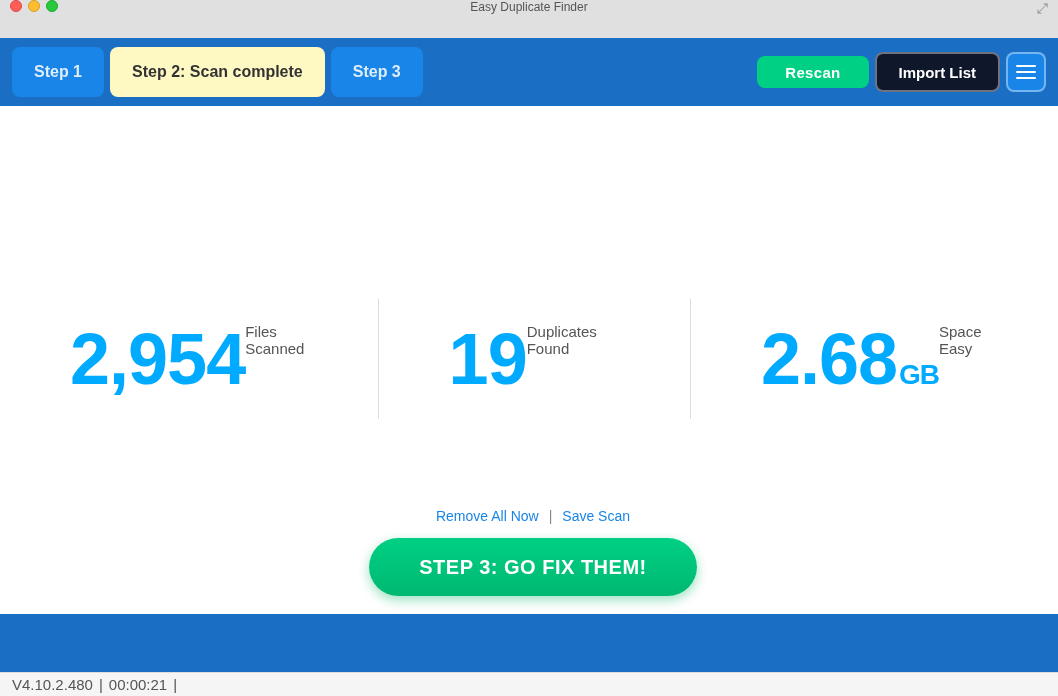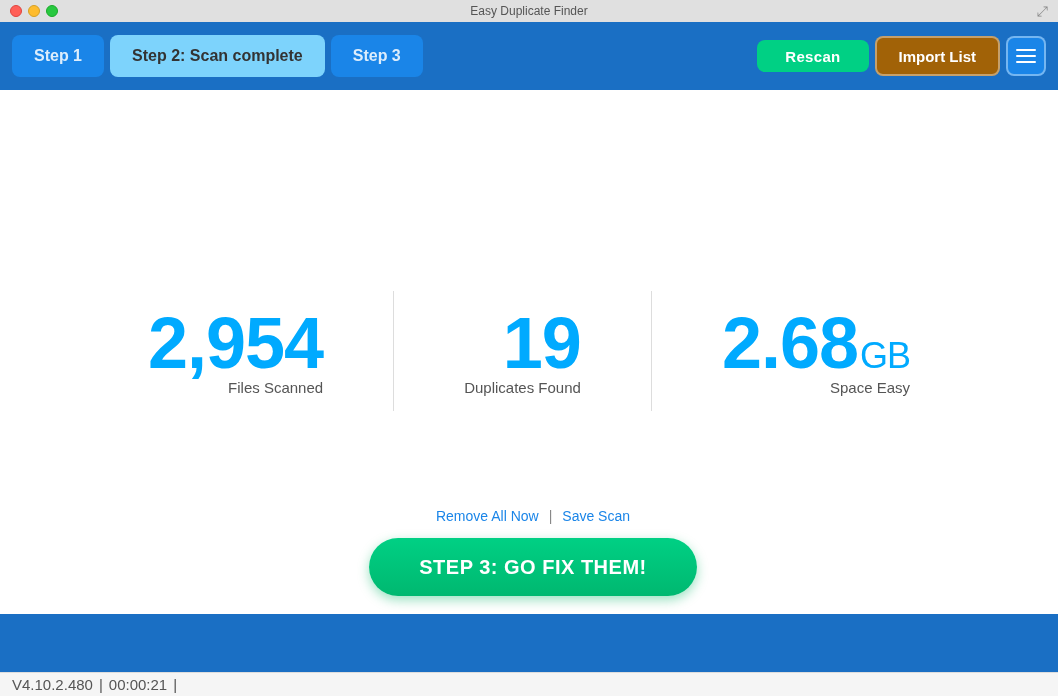--- a/index.html
+++ b/index.html
@@ -9,24 +9,23 @@
       height: 696px;
       font-family: -apple-system, BlinkMacSystemFont, 'Helvetica Neue', Arial, sans-serif;
       background: #f0f0f0;
       overflow: hidden;
       display: flex;
       flex-direction: column;
     }
 
     
     .title-bar {
-      height: 22px;
+      height: 38px;
       background: #e0e0e0;
       display: flex;
-      align-items: center;
       justify-content: center;
       position: relative;
       flex-shrink: 0;
     }
 
     .window-controls {
       position: absolute;
       left: 10px;
       display: flex;
       gap: 6px;
@@ -61,39 +60,39 @@
       height: 68px;
       background: #1a6fc4;
       display: flex;
       align-items: center;
       padding: 0 12px;
       gap: 6px;
       flex-shrink: 0;
     }
 
     .step-tab {
-      height: 42px;
+      height: 50px;
       padding: 0 22px;
       border-radius: 8px;
       display: flex;
       align-items: center;
       justify-content: center;
       font-size: 16px;
       font-weight: 600;
       cursor: pointer;
       color: #fff;
     }
 
     .step-tab.inactive {
       background: #1a85e8;
       color: rgba(255,255,255,0.85);
     }
 
     .step-tab.active {
-      background: #7dd3fc;
+      background: #fef9c3;
       color: #333;
       justify-content: center;
     }
 
     .nav-spacer { flex: 1; }
 
     .rescan-btn {
       height: 32px;
       padding: 0 28px;
       background: #00d084;
@@ -102,21 +101,21 @@
       color: #fff;
       font-size: 15px;
       font-weight: 700;
       cursor: pointer;
       letter-spacing: 0.3px;
     }
 
     .import-btn {
       height: 40px;
       padding: 0 22px;
-      background: #a16207;
+      background: #0f172a;
       border: 2px solid rgba(255,255,255,0.4);
       border-radius: 8px;
       color: #fff;
       font-size: 15px;
       font-weight: 600;
       cursor: pointer;
     }
 
     .hamburger-btn {
       width: 40px;
@@ -154,22 +153,22 @@
     .stats-row {
       display: flex;
       align-items: center;
       justify-content: center;
       gap: 0;
       margin-bottom: 60px;
     }
 
     .stat-block {
       display: flex;
-      flex-direction: column;
-      align-items: flex-end;
+      flex-direction: row;
+      align-items: flex-start;
       padding: 0 70px;
     }
 
     .stat-divider {
       width: 1px;
       height: 120px;
       background: #ddd;
     }
 
     .stat-number {
@@ -184,22 +183,22 @@
       font-size: 72px;
       font-weight: 700;
       color: #00aaff;
       line-height: 1;
       letter-spacing: -1px;
       display: flex;
       align-items: baseline;
     }
 
     .gb-suffix {
-      font-size: 36px;
-      font-weight: 400;
+      font-size: 28px;
+      font-weight: 700;
       color: #00aaff;
       margin-left: 2px;
     }
 
     .stat-label {
       font-size: 15px;
       color: #555;
       margin-top: 0;
       font-weight: 400;
     }

